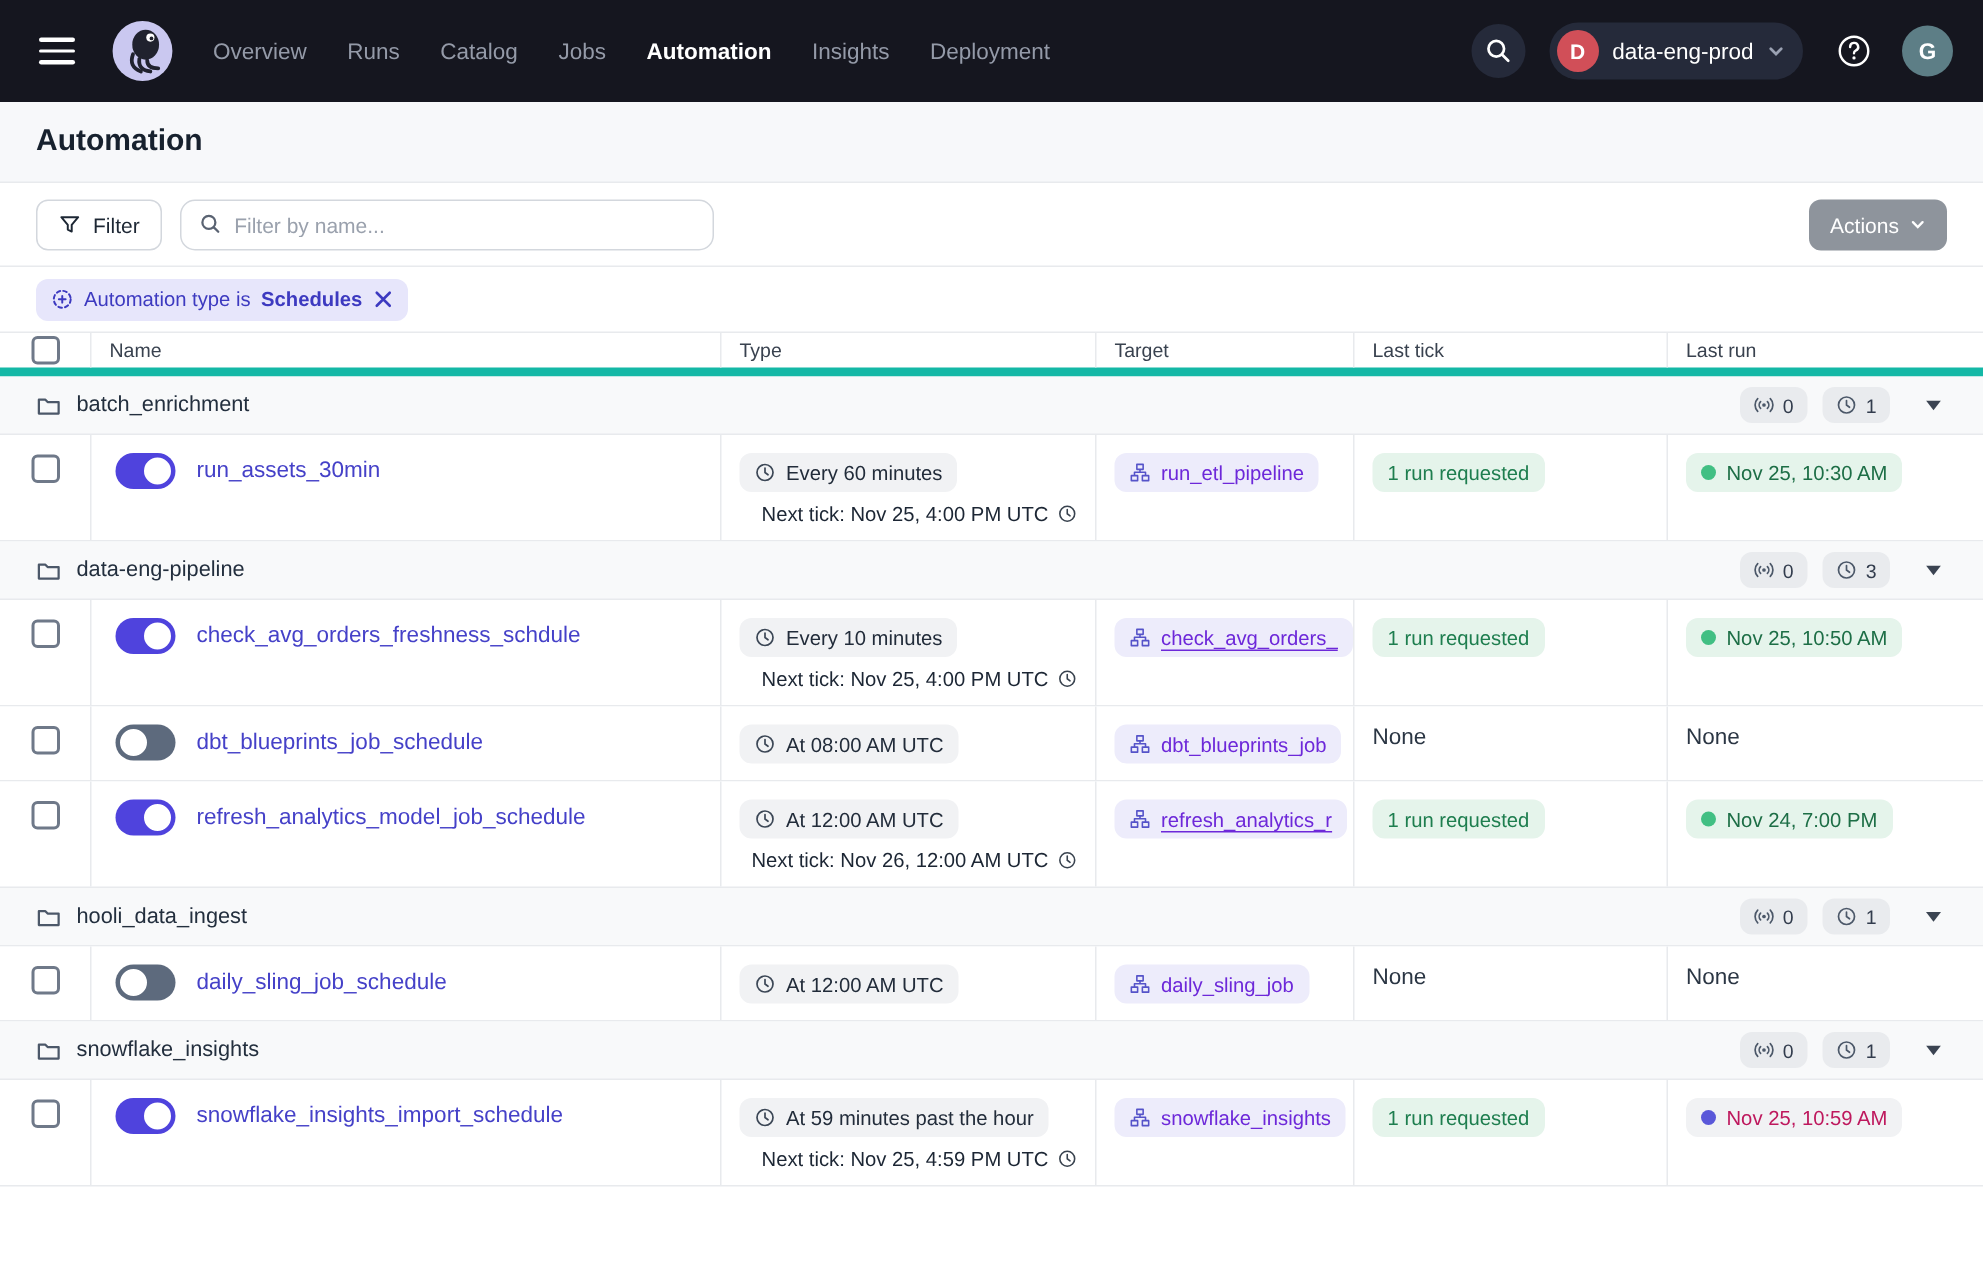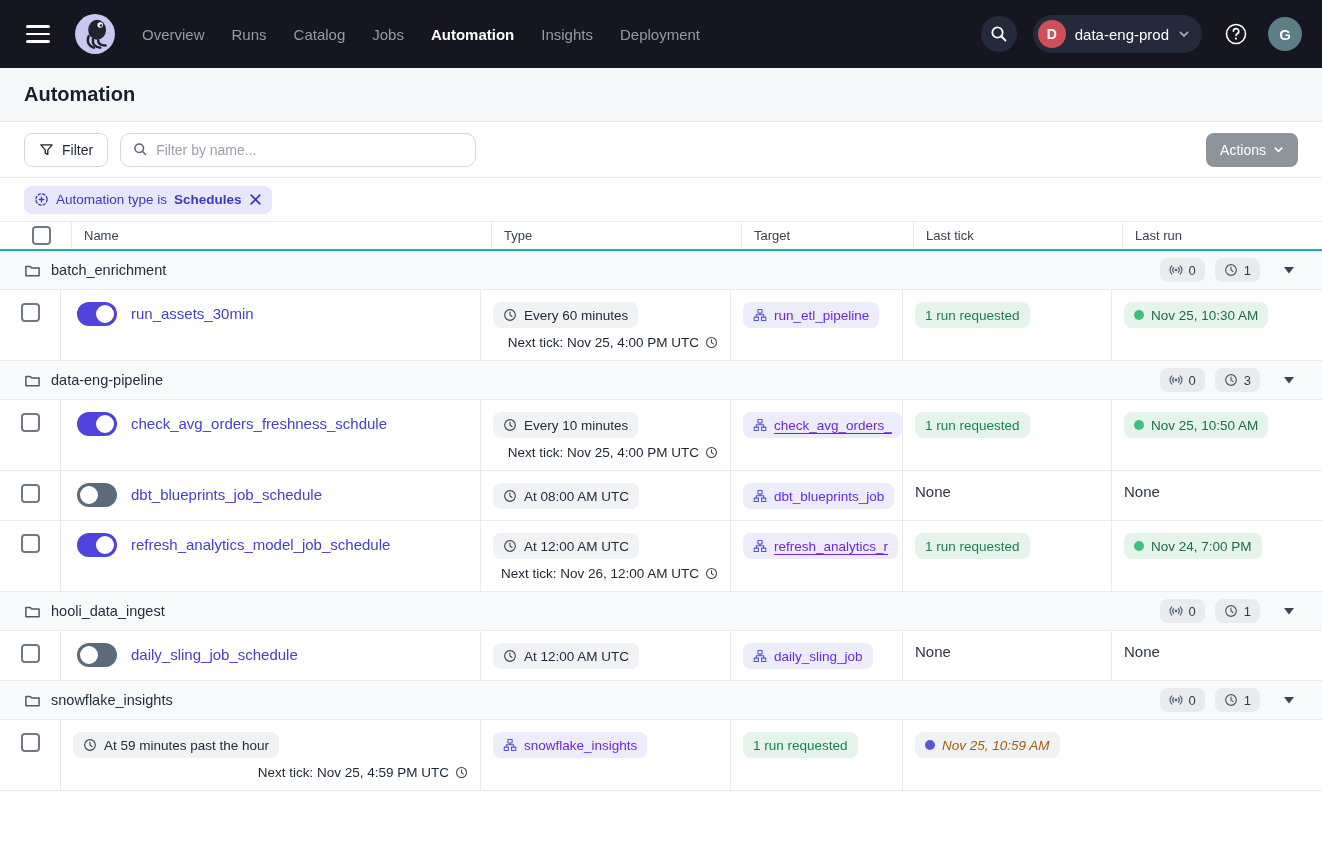--- a/index.html
+++ b/index.html
@@ -34,21 +34,21 @@
   .actions-btn{ height:34px; margin-left:auto; background:var(--actions-bg); color:#fff; border:none; border-radius:8px; padding:0 14px; font-size:14px; display:flex; align-items:center; gap:7px; cursor:pointer; }
 
   
   .chip-row{ height:44px; display:flex; align-items:center; padding:0 24px; border-bottom:1px solid #e8eaed; background:#fff; }
   .chip{ height:28px; background:var(--chip-bg); border-radius:8px; display:flex; align-items:center; gap:7px; padding:0 10px; color:var(--chip-text); font-size:13.5px; cursor:pointer;}
   .chip b{ font-weight:700; }
   .chip .close{ cursor:pointer; display:flex; }
 
   
   .grid-cols{ display:grid; grid-template-columns:61px 420px 250px 172px 209px 1fr; }
-  .thead{ height:29px; border-bottom:2px solid #14b8a6; align-items:stretch;padding-left:11px; }
+  .thead{ height:29px; border-bottom:6px solid #14b8a6; align-items:stretch; }
   .th{ font-size:13px; color:#39424f; display:flex; align-items:center; padding:0 12px; border-right:1px solid #e8eaed; }
   .th:last-child{ border-right:none; }
   .th.check{ justify-content:center; padding:0; }
   .checkbox{ width:19px; height:19px; border:2px solid #6f7989; border-radius:4px; background:#fff; cursor:pointer; }
 
   .grow{ height:39px; background:var(--group-bg); border-bottom:1px solid #e8eaed; display:flex; align-items:center; padding:0 24px; gap:10px; }
   .gname{ font-size:14.5px; font-weight:400; color:#232f3e; }
   .grow .gspace{ flex:1; }
   .badge{ height:24px; background:#e9ebee; border-radius:8px; display:flex; align-items:center; gap:6px; padding:0 9px; font-size:13px; color:#323c4d; cursor:pointer; border:none;}
   .caret-btn{ background:none; border:none; cursor:pointer; margin-left:10px; display:flex; align-items:center; padding:4px;}
@@ -66,21 +66,21 @@
   .toggle.off{ background:var(--toggle-off); } .toggle.off .knob{ left:1px; border:2px solid var(--toggle-off); }
 
   .pill{ height:26px; border-radius:8px; display:inline-flex; align-items:center; gap:7px; padding:0 10px; font-size:13.5px; text-decoration:none; }
   .pill.gray{ background:var(--pill-bg); color:#222c3a; }
   .pill.gray svg{ color:#3c4756; }
   .pill.lavender{ background:var(--target-pill-bg); color:#6d28d9; cursor:pointer; }
   .pill.green{ background:var(--success-bg); color:var(--success-text); }
   .pill.run{ cursor:pointer; }
   .pill.run .dot{ width:10px; height:10px; border-radius:50%; }
   .pill.run.success{ background:var(--success-bg); color:#1d6e46; } .pill.run.success .dot{ background:var(--success-dot); }
-  .pill.run.running{ background:var(--pill-bg); color:#a16207;font-style:italic; } .pill.run.running .dot{ background:var(--running-dot); }
+  .pill.run.running{ background:var(--pill-bg); color:#be185d; } .pill.run.running .dot{ background:var(--running-dot); }
   .u{ text-decoration:underline; text-underline-offset:3px; }
 
   .next-tick{ margin-top:7px; font-size:13.5px; color:#1c2634; display:flex; align-items:center; gap:6px;justify-content:flex-end; }
   .next-tick svg{ color:#39434f; }
   .none-text{ font-size:15px; color:#2b3644; }
   svg{ display:block; }
 </style>
 </head>
 <body>
 
@@ -594,20 +594,26 @@
         <svg width="10" height="7" viewBox="0 0 10 7">
             <path d="M0 0 L10 0 L5 6.5 Z" fill="#3b4452"></path>
           </svg>
       </span>
     </button>
   </div>
     <div class="trow grid-cols">
     <div class="cell c-check">
         <div class="checkbox"></div>
       </div>
+    <div class="cell c-name">
+      <div class="toggle on">
+          <div class="knob"></div>
+        </div>
+      <a class="name-link">snowflake_insights_import_schedule</a>
+    </div>
     <div class="cell c-type">
       <div class="pill gray">
         <span>
           <svg width="14" height="14" viewBox="0 0 16 16" fill="none" stroke="currentColor" stroke-width="1.3" stroke-linecap="round">
               <circle cx="8" cy="8" r="6.1"></circle>
               <path d="M8 4.6V8l2.3 1.7"></path>
             </svg>
         </span>
         <span>At 59 minutes past the hour</span>
       </div>

